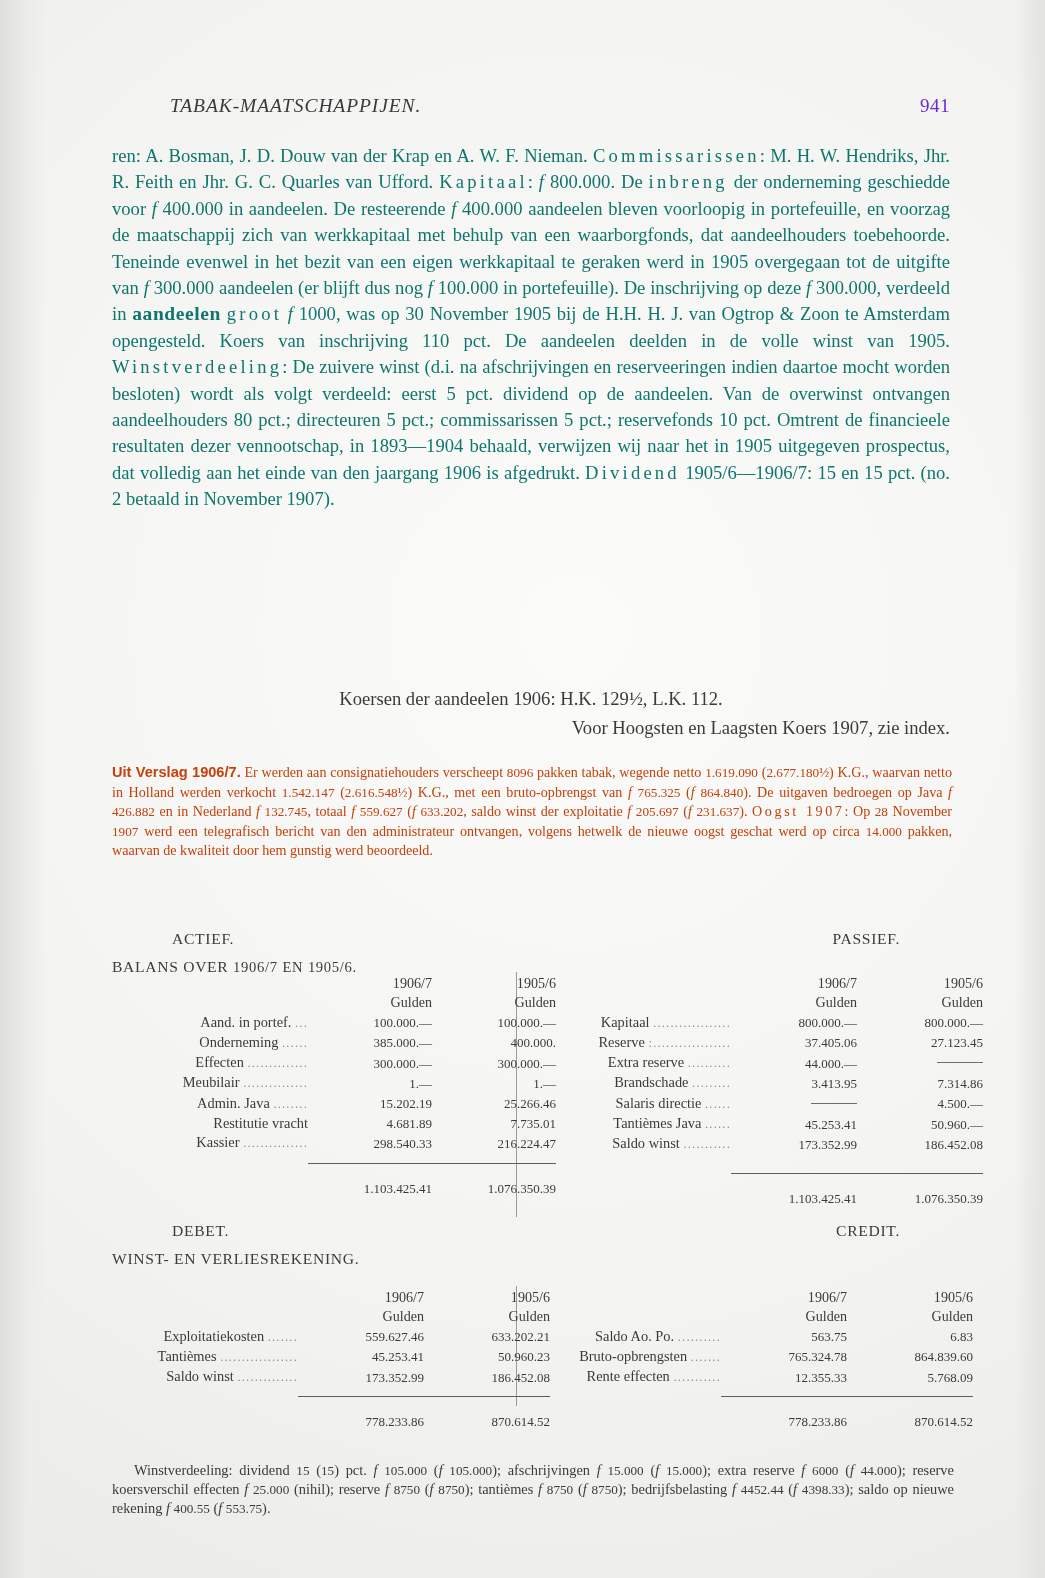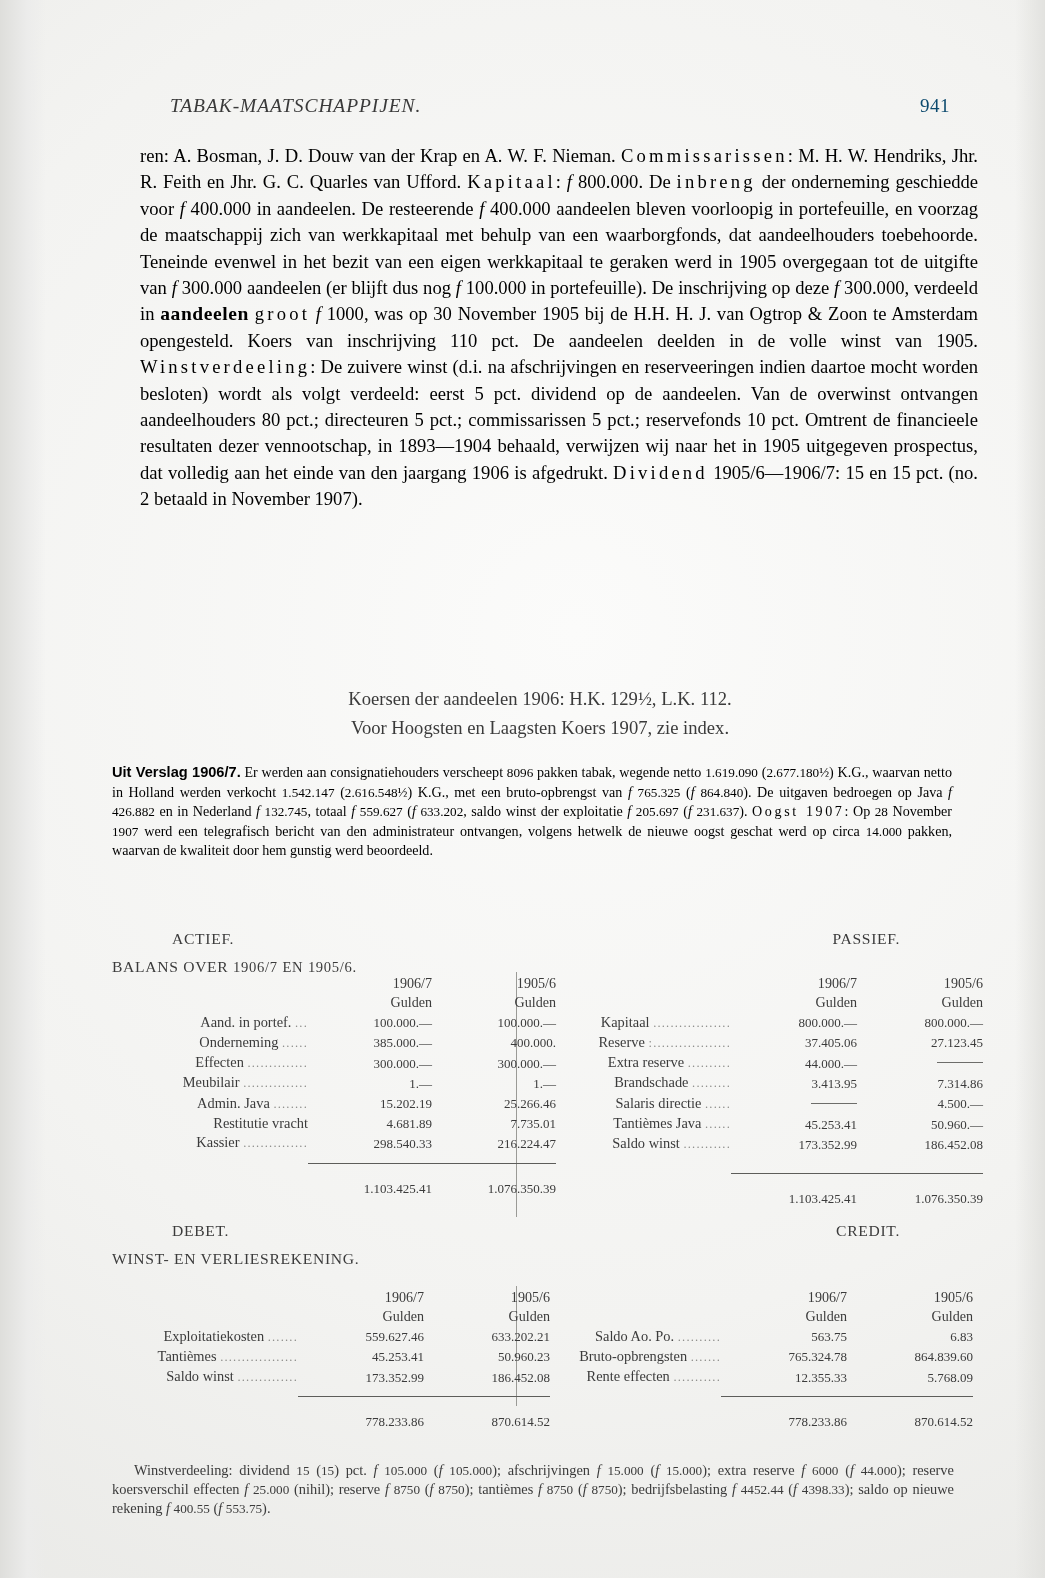--- a/index.html
+++ b/index.html
@@ -29,47 +29,46 @@
 
   
   .hdr{position:absolute;left:110px;top:95px;width:840px;}
   .hdr-title{
     position:absolute;left:60px;top:0;
     font-style:italic;font-size:19.5px;letter-spacing:.9px;
     color:#3a3a3a;
   }
   .hdr-page{
     position:absolute;right:0;top:0;
-    font-size:19px;color:#0c4a6e;letter-spacing:.5px;
+    font-size:19px;color:#6d28d9;letter-spacing:.5px;
   }
 
   
   .body-text{
     position:absolute;left:112px;top:143px;width:838px;
     font-size:18.6px;line-height:26.4px;
     text-align:justify;
-    color:#000000;
-    margin-left:28px;
+    color:#0f766e;
   }
   .body-text .ls{letter-spacing:3.2px;}
   .body-text .bigls{font-weight:bold;font-size:19.5px;letter-spacing:.6px;}
   .it{font-style:italic;}
 
   .centered-line{
-    position:absolute;left:121px;width:838px;
+    position:absolute;left:112px;width:838px;
     text-align:center;font-size:18.6px;color:#3b3b3b;
   }
   .cl1{top:688px;}
-  .cl2{top:717px;}
+  .cl2{top:717px;text-align:right;}
 
   
   .verslag{
     position:absolute;left:112px;top:763px;width:840px;
     font-size:14.1px;line-height:18.6px;text-align:justify;
-    color:#000000;
+    color:#c2410c;
   }
   .verslag .lead{font-family:"Liberation Sans",sans-serif;font-weight:bold;font-size:14.6px;}
   .verslag .ls2{letter-spacing:2.6px;}
   .num{font-size:13.2px;}
 
   
   .sect-row{position:absolute;left:112px;width:840px;font-size:15.6px;letter-spacing:.7px;color:#3b3b3b;}
   .sect-row .l{position:absolute;left:60px;}
   .sect-row .c{position:absolute;left:0;width:840px;text-align:left;margin-top:28px;}
   .sect-row .r{position:absolute;right:52px;}

